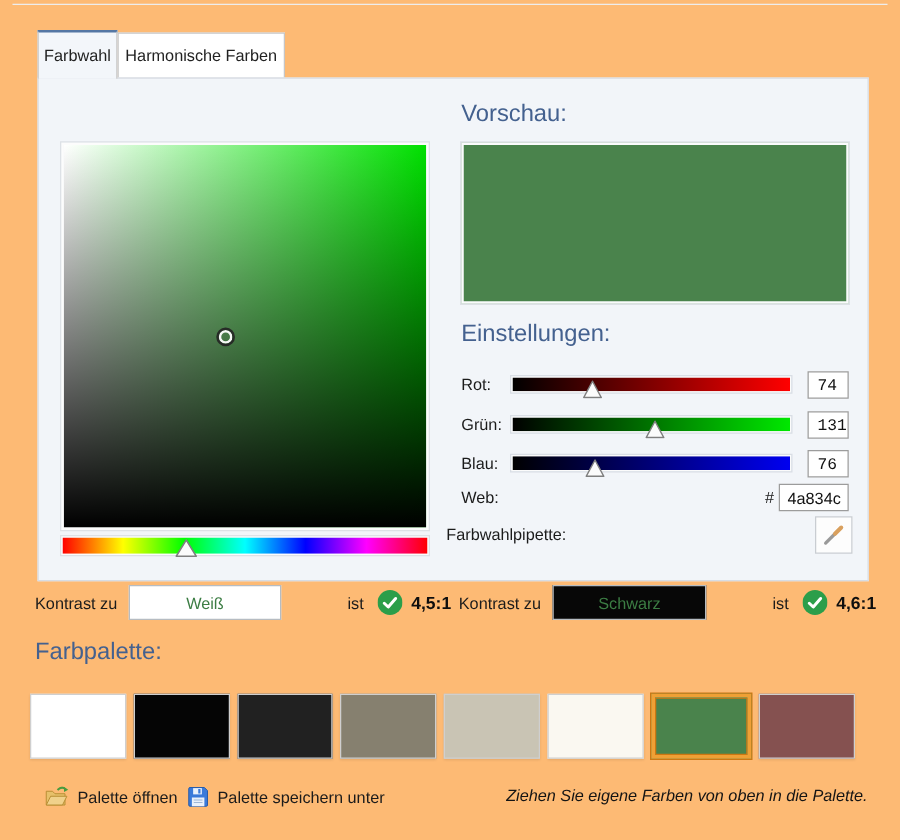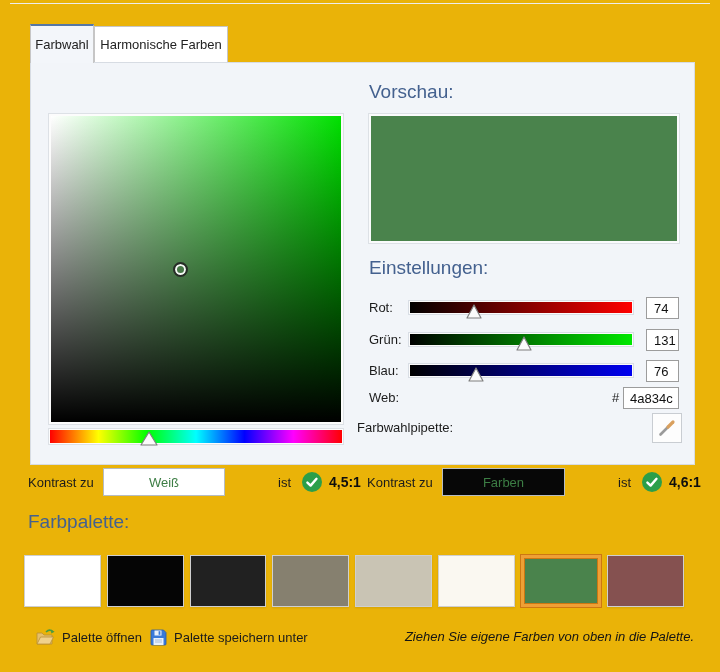--- a/index.html
+++ b/index.html
@@ -1,16 +1,16 @@
 <!DOCTYPE html>
 <html><head>
 <meta charset="utf-8">
 <style>
   html,body{margin:0;padding:0;background:#fff;}
-  .screen{position:relative;width:720px;height:672px;background:#eab308;
+  .screen{position:relative;width:720px;height:672px;background:#fdba74;
     font-family:"Liberation Sans",sans-serif;color:#1b1b1b;overflow:hidden;}
 
   .top-divider{position:absolute;left:10px;top:3px;width:700px;height:1px;background:#ededed;}
 
   
   .tab{position:absolute;box-sizing:border-box;display:flex;align-items:center;justify-content:center;
     font-size:13px;color:#222;cursor:default;}
   .tab-active{left:30px;top:24px;width:64px;height:39px;background:#f3f6fa;
     border:1px solid #c6c6c6;border-top:2px solid #5577a4;border-bottom:none;z-index:3;}
   .tab-inactive{left:94px;top:26px;width:134px;height:37px;background:#ffffff;
@@ -43,21 +43,21 @@
   .preview-box{position:absolute;left:338px;top:51px;width:310px;height:129px;box-sizing:border-box;
     border:2px solid #fafbfc;outline:1px solid #dde1e6;}
 
   
   .slider-row{position:absolute;left:338px;width:310px;height:24px;}
   .slider-label{position:absolute;left:0;top:3px;font-size:13px;color:#1b1b1b;}
   .slider-track{position:absolute;left:40px;top:4px;width:224px;height:13px;box-sizing:border-box;
     border:1px solid #fbfbfb;outline:1px solid #d9dee5;}
   .thumb{position:absolute;top:2px;}
   .value-box{position:absolute;right:0;top:0;width:33px;height:22px;box-sizing:border-box;
-    border:1px solid #9c9c9c;background:#fff;font-family:Liberation Sans, sans-serif;
+    border:1px solid #9c9c9c;background:#fff;font-family:Liberation Mono, monospace;
     font-size:13px;color:#111;padding:0 0 0 7px;}
 
   
   .web-label{position:absolute;left:338px;top:327px;font-size:13px;}
   .web-hash{position:absolute;left:581px;top:327px;font-size:13px;}
   .web-input{position:absolute;left:592px;top:324px;width:56px;height:22px;box-sizing:border-box;
     border:1px solid #9c9c9c;background:#fff;font-family:"Liberation Sans",sans-serif;
     font-size:13px;color:#111;padding:0 0 0 6px;}
   .pipette-label{position:absolute;left:326px;top:357px;font-size:13px;}
   .pipette-btn{position:absolute;left:621px;top:350px;width:30px;height:30px;box-sizing:border-box;
@@ -160,21 +160,21 @@
     <span class="contrast-verb">ist</span>
     <svg class="check" width="20" height="20" viewBox="0 0 20 20">
       <circle cx="10" cy="10" r="10" fill="#2b9e4a"></circle>
       <path d="M5.4 10.6 L8.6 13.6 L14.5 6.8" fill="none" stroke="#fff" stroke-width="2.4" stroke-linecap="round" stroke-linejoin="round"></path>
     </svg>
     <span class="contrast-ratio">4,5:1</span>
   </div>
 
   <div class="contrast-row" style="left:367px">
     <span class="contrast-label">Kontrast zu</span>
-    <button class="contrast-swatch" style="width: 123px; background-color: rgb(7, 7, 7); color: rgb(60, 125, 68);">Farben</button>
+    <button class="contrast-swatch" style="width: 123px; background-color: rgb(7, 7, 7); color: rgb(60, 125, 68);">Schwarz</button>
     <span class="contrast-verb">ist</span>
     <svg class="check" width="20" height="20" viewBox="0 0 20 20">
       <circle cx="10" cy="10" r="10" fill="#2b9e4a"></circle>
       <path d="M5.4 10.6 L8.6 13.6 L14.5 6.8" fill="none" stroke="#fff" stroke-width="2.4" stroke-linecap="round" stroke-linejoin="round"></path>
     </svg>
     <span class="contrast-ratio">4,6:1</span>
   </div>
 
   <div class="h-farbpalette">Farbpalette:</div>
 

